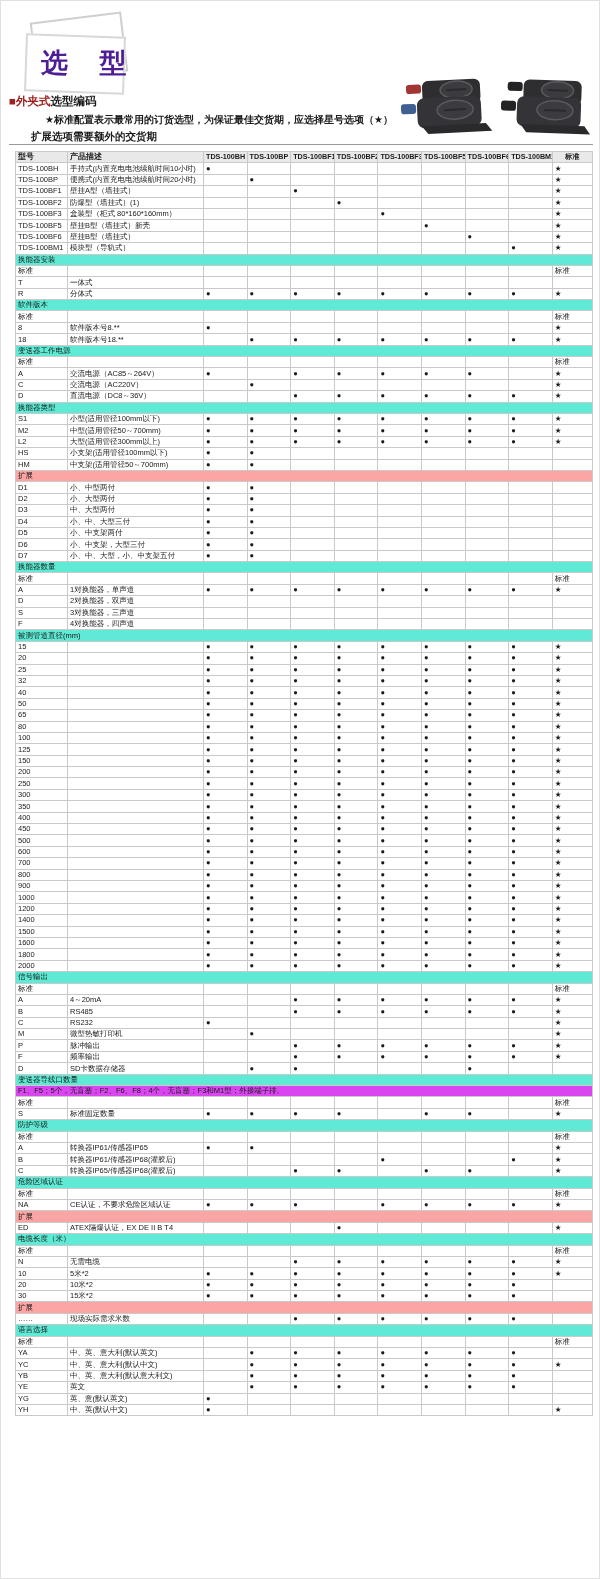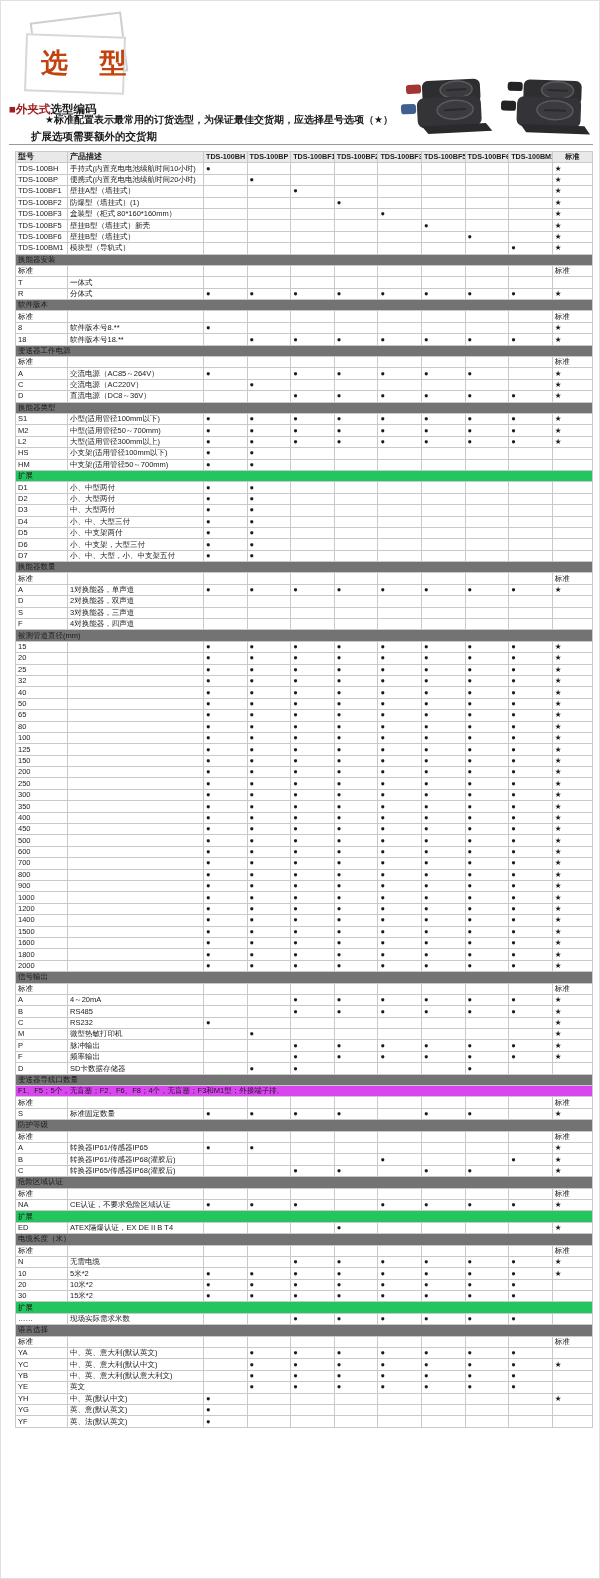--- a/index.html
+++ b/index.html
@@ -5,41 +5,41 @@
   * { margin:0; padding:0; box-sizing:border-box; }
   html,body { background:#fff; }
   body { font-family:"Liberation Sans","DejaVu Sans",sans-serif; color:#1a1a1a; }
   .page { position:relative; width:600px; height:1579px; background:#fff; border:1px solid #e0e0e0; overflow:hidden; }
 
   
   .title-wrap { position:absolute; left:14px; top:12px; width:130px; height:90px; }
   .card { position:absolute; background:#fff; }
   .card1 { left:18px; top:4px;  width:92px; height:60px; border:2px solid #cfcfcf; transform:rotate(-7deg); }
   .card2 { left:10px; top:22px; width:100px; height:58px; border:2px solid #d8d8d8; transform:rotate(2deg); }
-  .title-text { position:absolute; left:26px; top:32px; font-size:27px; font-weight:700; letter-spacing:12px; color:#c2410c; white-space:nowrap; }
+  .title-text { position:absolute; left:26px; top:32px; font-size:27px; font-weight:700; letter-spacing:12px; color:#4c1d95; white-space:nowrap; }
 
   
-  .sec-heading { position:absolute; left:8px; top:93px; font-size:11.5px; font-weight:700; white-space:nowrap;margin-top:8px; }
+  .sec-heading { position:absolute; left:8px; top:93px; font-size:11.5px; font-weight:700; white-space:nowrap; }
   .sec-heading .red { color:#9e2121; }
   .note1 { position:absolute; left:44px; top:112px; font-size:10px; font-weight:600; white-space:nowrap; }
   .note2 { position:absolute; left:30px; top:129px; font-size:10.5px; font-weight:600; white-space:nowrap; }
 
   
   .photo { position:absolute; left:398px; top:76px; }
 
   .rule { position:absolute; left:8px; top:143px; width:584px; height:1px; background:#9a9a9a; }
 
   
   table.sel { position:absolute; left:14px; top:150px; width:516px; border-collapse:collapse; table-layout:fixed; }
   table.sel td, table.sel th { border:1px solid #c9c9c9; height:11.4px; padding:0 2px; font-size:7.5px; line-height:1.05; vertical-align:middle; overflow:hidden; white-space:nowrap; font-weight:400; text-align:left; }
   table.sel { border:1px solid #8d8d8d; }
   table.sel thead th { background:#e9e9e9; font-weight:700; font-size:7.2px; text-align:center; }
   table.sel thead th:nth-child(1), table.sel thead th:nth-child(2) { text-align:left; font-size:8px; }
-  td.band { background:#737373; font-weight:700; font-size:8px; }
-  td.ext  { background:#22c55e; font-weight:700; font-size:8px; }
+  td.band { background:#5eead4; font-weight:700; font-size:8px; }
+  td.ext  { background:#fca5a5; font-weight:700; font-size:8px; }
   td.note { background:#d946ef; font-size:7.5px; }
   td.sub-l, td.sub-r { font-weight:700; font-size:8px; }
   td.code { font-size:7.5px; }
   td.desc { font-size:7.5px; }
   td.dot  { text-align:center; font-size:7.5px; }
   td.std  { text-align:center; font-size:8px; }
 </style>
 </head>
 <body>
 
@@ -1352,54 +1352,41 @@
           <td class="dot">●</td>
           <td class="dot">●</td>
           <td class="dot">●</td>
           <td class="dot">●</td>
           <td class="dot">●</td>
           <td class="dot">●</td>
           <td class="dot">●</td>
           <td class="std"></td>
         </tr>
         <tr>
+          <td class="code">YG</td>
+          <td class="desc">英、意(默认英文)</td>
+          <td class="dot">●</td>
+          <td class="dot"></td>
+          <td class="dot"></td>
+          <td class="dot"></td>
+          <td class="dot"></td>
+          <td class="dot"></td>
+          <td class="dot"></td>
+          <td class="dot"></td>
+          <td class="std"></td>
+        </tr>
+        <tr>
           <td class="code">YH</td>
           <td class="desc">中、英(默认中文)</td>
           <td class="dot">●</td>
           <td class="dot"></td>
           <td class="dot"></td>
           <td class="dot"></td>
           <td class="dot"></td>
           <td class="dot"></td>
           <td class="dot"></td>
           <td class="dot"></td>
           <td class="std">★</td>
         </tr>
-        <tr>
-          <td class="code">YG</td>
-          <td class="desc">英、意(默认英文)</td>
-          <td class="dot">●</td>
-          <td class="dot"></td>
-          <td class="dot"></td>
-          <td class="dot"></td>
-          <td class="dot"></td>
-          <td class="dot"></td>
-          <td class="dot"></td>
-          <td class="dot"></td>
-          <td class="std"></td>
-        </tr>
-        <tr>
-          <td class="code">YF</td>
-          <td class="desc">英、法(默认英文)</td>
-          <td class="dot">●</td>
-          <td class="dot"></td>
-          <td class="dot"></td>
-          <td class="dot"></td>
-          <td class="dot"></td>
-          <td class="dot"></td>
-          <td class="dot"></td>
-          <td class="dot"></td>
-          <td class="std"></td>
-        </tr>
       </tbody>
   </table>
 
 </div>
 
 </body></html>

